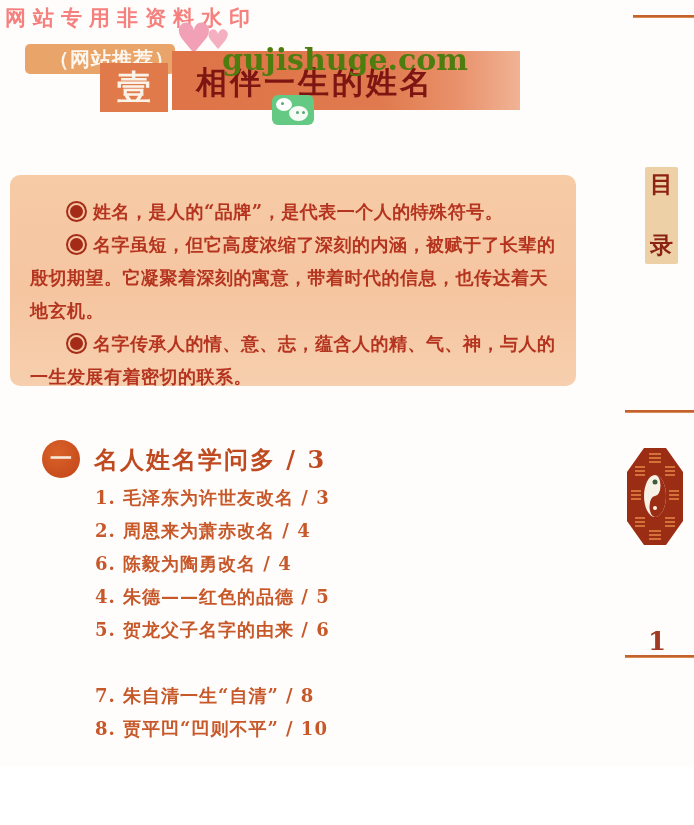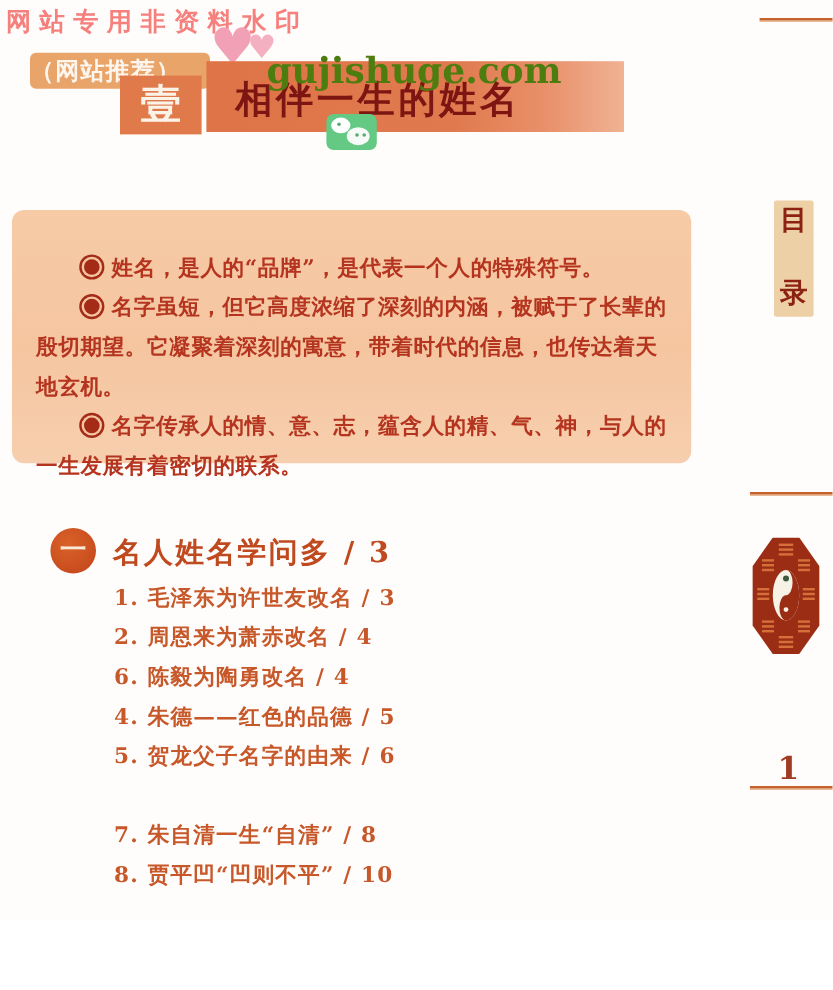--- a/index.html
+++ b/index.html
@@ -20,21 +20,21 @@
     font-size: 21px; font-weight: bold; color: #f5807d;
     letter-spacing: 7px; white-space: nowrap;
   }
 
   
   .badge {
     position: absolute; left: 25px; top: 44px;
     width: 150px; height: 30px;
     background: #e9a469; border-radius: 5px;
     color: #fdf6ee; font-weight: bold; font-size: 20px;
-    text-align: left; line-height: 30px; letter-spacing: 1px;
+    text-align: right; line-height: 30px; letter-spacing: 1px;
     font-family: "DejaVu Sans", sans-serif;
   }
   .chapter-box {
     position: absolute; left: 100px; top: 63px;
     width: 68px; height: 49px;
     background: #e07a4a;
     color: #fcf3e8; font-size: 34px; font-weight: bold;
     text-align: center; line-height: 49px;
   }
   .title-box {
@@ -81,21 +81,21 @@
     font-size: 22px; font-weight: bold; font-style: italic; color: #e8813f;
     font-family: "DejaVu Sans", sans-serif; white-space: nowrap;
   }
 
   
   .intro-box {
     position: absolute; left: 10px; top: 175px;
     width: 566px; height: 211px;
     background: linear-gradient(180deg, #f6cba6 0%, #f5c5a0 55%, #f7cfae 100%);
     border-radius: 10px;
-    padding: 32px 20px 10px 20px;
+    padding: 20px 20px 10px 20px;
     color: #b5341f;
   }
   .intro-box .para {
     font-size: 18px; line-height: 33px; font-weight: bold;
     text-indent: 2em; letter-spacing: 0.5px;
   }
   .bullet-icon {
     display: inline-block; width: 13px; height: 13px;
     border-radius: 50%;
     background: #a32b18;

